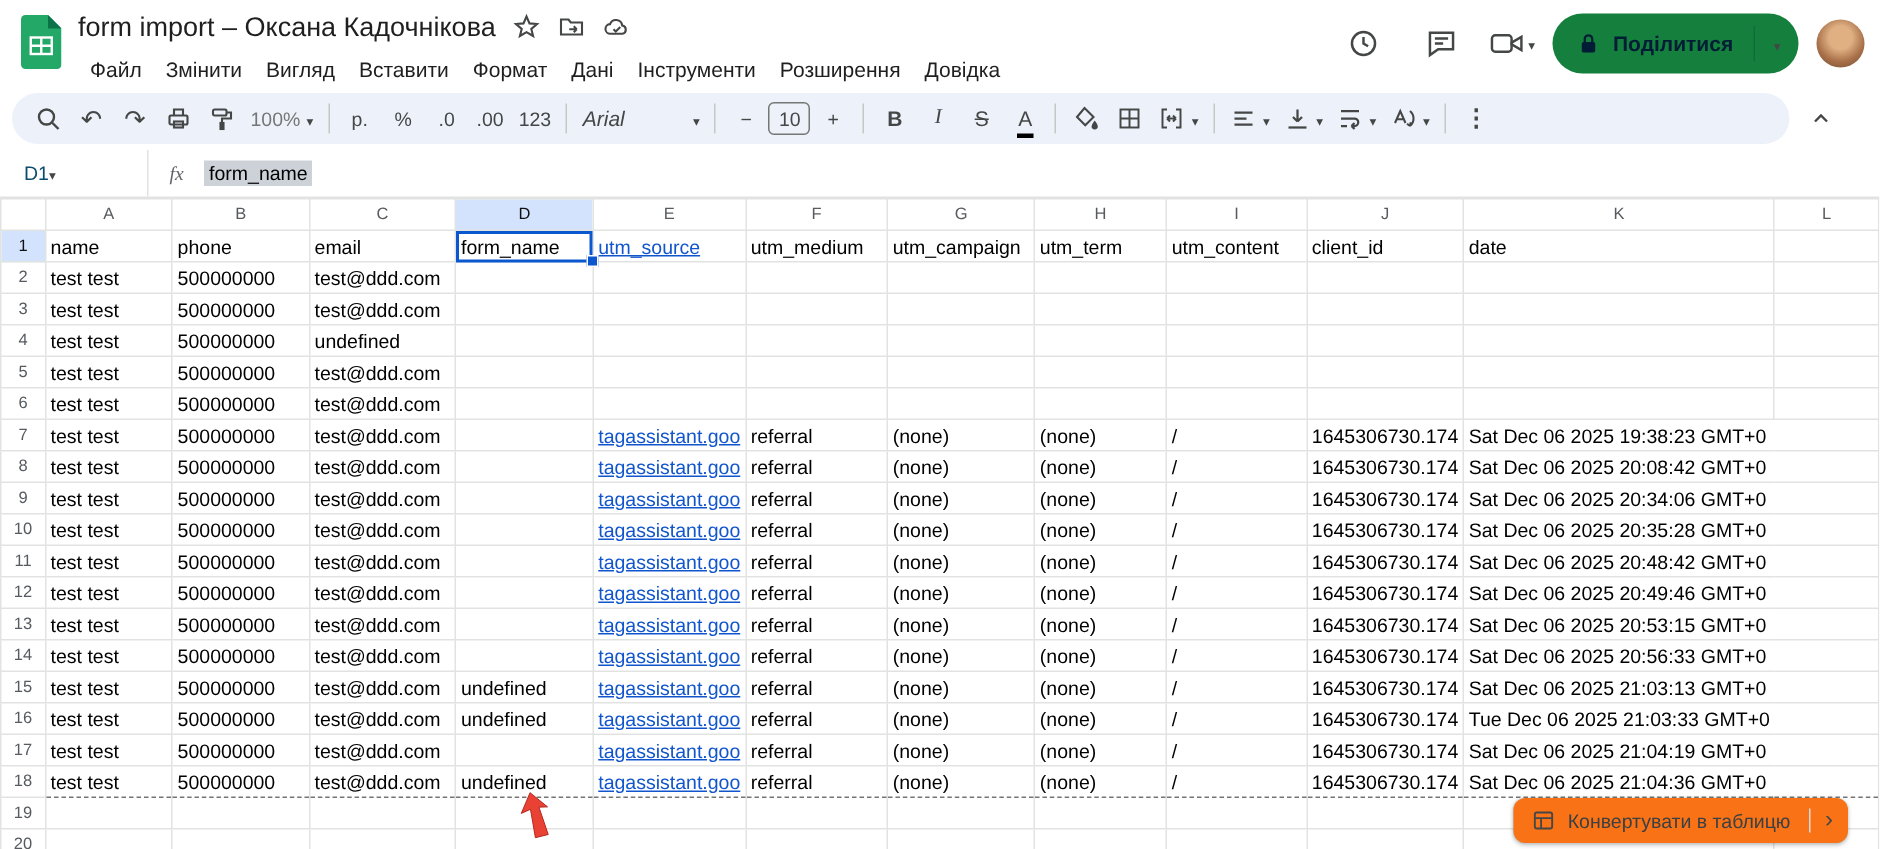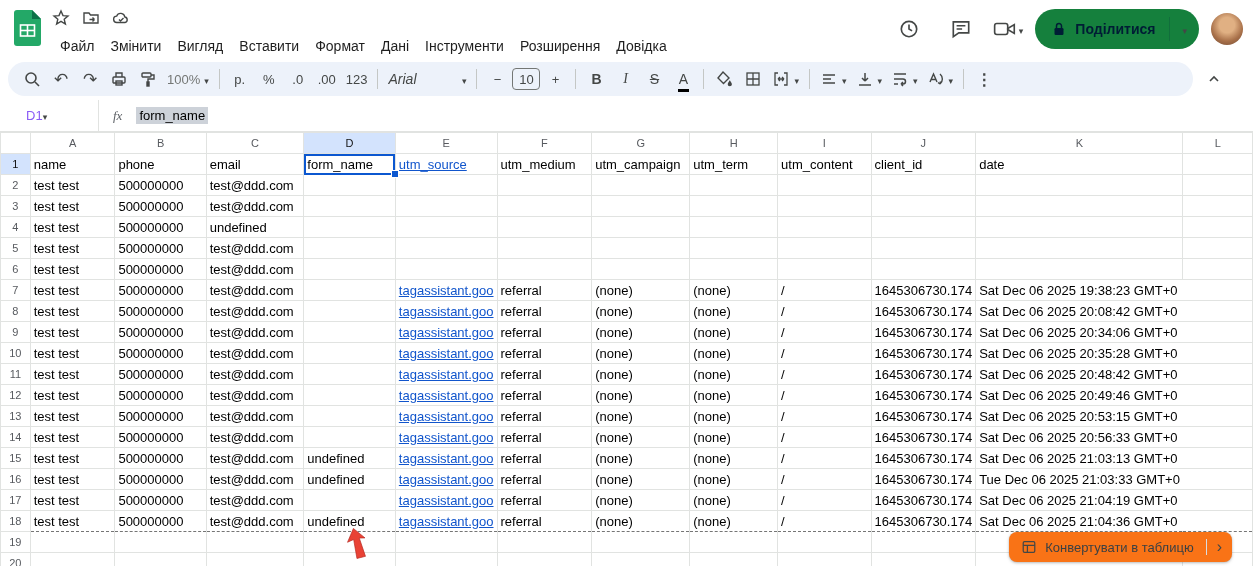--- a/index.html
+++ b/index.html
@@ -47,21 +47,21 @@
   .b-strike { text-decoration:line-through; font-size:14px; }
   .b-color { position:relative; font-size:14px; }
   .b-color i { font-style:normal; position:relative; }
   .b-color i::after { content:""; position:absolute; left:-1px; right:-1px; bottom:-5px; height:3px; background:#000; }
   .collapse-btn { width:30px; height:30px; border:none; background:transparent; color:#444746;
     display:flex; align-items:center; justify-content:center; border-radius:50%; }
 
   
   .formula-bar { position:absolute; top:100px; left:0; right:0; height:32px; display:flex; align-items:center;
     border-bottom:1px solid #e1e3e1; background:#fff; }
-  .name-box { width:98px; height:100%; display:flex; align-items:center; padding-left:26px; font-size:13px; color:#8b5cf6; }
+  .name-box { width:98px; height:100%; display:flex; align-items:center; padding-left:16px; font-size:13px; color:#0c4a6e; }
   .fb-div { width:1px; height:100%; background:#e1e3e1; }
   .fx { font-style:italic; color:#5f6368; font-size:13px; margin:0 14px 0 14px; font-family:"Liberation Serif",serif; }
   .fb-value { font-size:13px; color:#000; background:#cdd2d9; padding:1px 3px; }
 
   
   .grid-wrap { position:absolute; top:132px; left:0; width:1253px; height:434px; overflow:hidden; background:#fff; }
   table#sheet { border-collapse:collapse; table-layout:fixed; }
   #sheet th { background:#fff; font-size:11px; font-weight:normal; color:#575a5f;
     border:1px solid #e1e3e1; text-align:center; height:21px; padding:0; }
   #sheet th.sel { background:#d3e3fd; color:#111; }
@@ -97,20 +97,21 @@
       <path d="M3 0h15l9 9v24a3 3 0 0 1-3 3H3a3 3 0 0 1-3-3V3a3 3 0 0 1 3-3z" fill="#23a867"></path>
       <path d="M18 0l9 9h-9z" fill="#0c7248"></path>
       <rect x="6.5" y="15" width="14" height="11" fill="none" stroke="#fff" stroke-width="1.6"></rect>
       <line x1="6.5" y1="20.5" x2="20.5" y2="20.5" stroke="#fff" stroke-width="1.6"></line>
       <line x1="13.5" y1="15" x2="13.5" y2="26" stroke="#fff" stroke-width="1.6"></line>
     </svg>
   </span>
 
   <div class="title-block">
     <div class="title-row">
+      <span class="doc-title">form import – Оксана Кадочнікова</span>
       <span class="title-ic">
         <svg class="ic" width="18" height="18" viewBox="0 0 18 18" fill="none" stroke="#444746" stroke-width="1.4">
           <path d="M9 2l2 4.6 5 .4-3.8 3.3L13.4 15 9 12.4 4.6 15l1.2-4.7L2 7l5-.4z"></path>
         </svg>
       </span>
       <span class="title-ic">
         <svg class="ic" width="18" height="18" viewBox="0 0 18 18" fill="none" stroke="#444746" stroke-width="1.4">
           <path d="M2 4h5l1.5 2H16v8H2z"></path>
             <path d="M7.5 10.5h5m0 0l-2-2m2 2l-2 2"></path>
         </svg>

